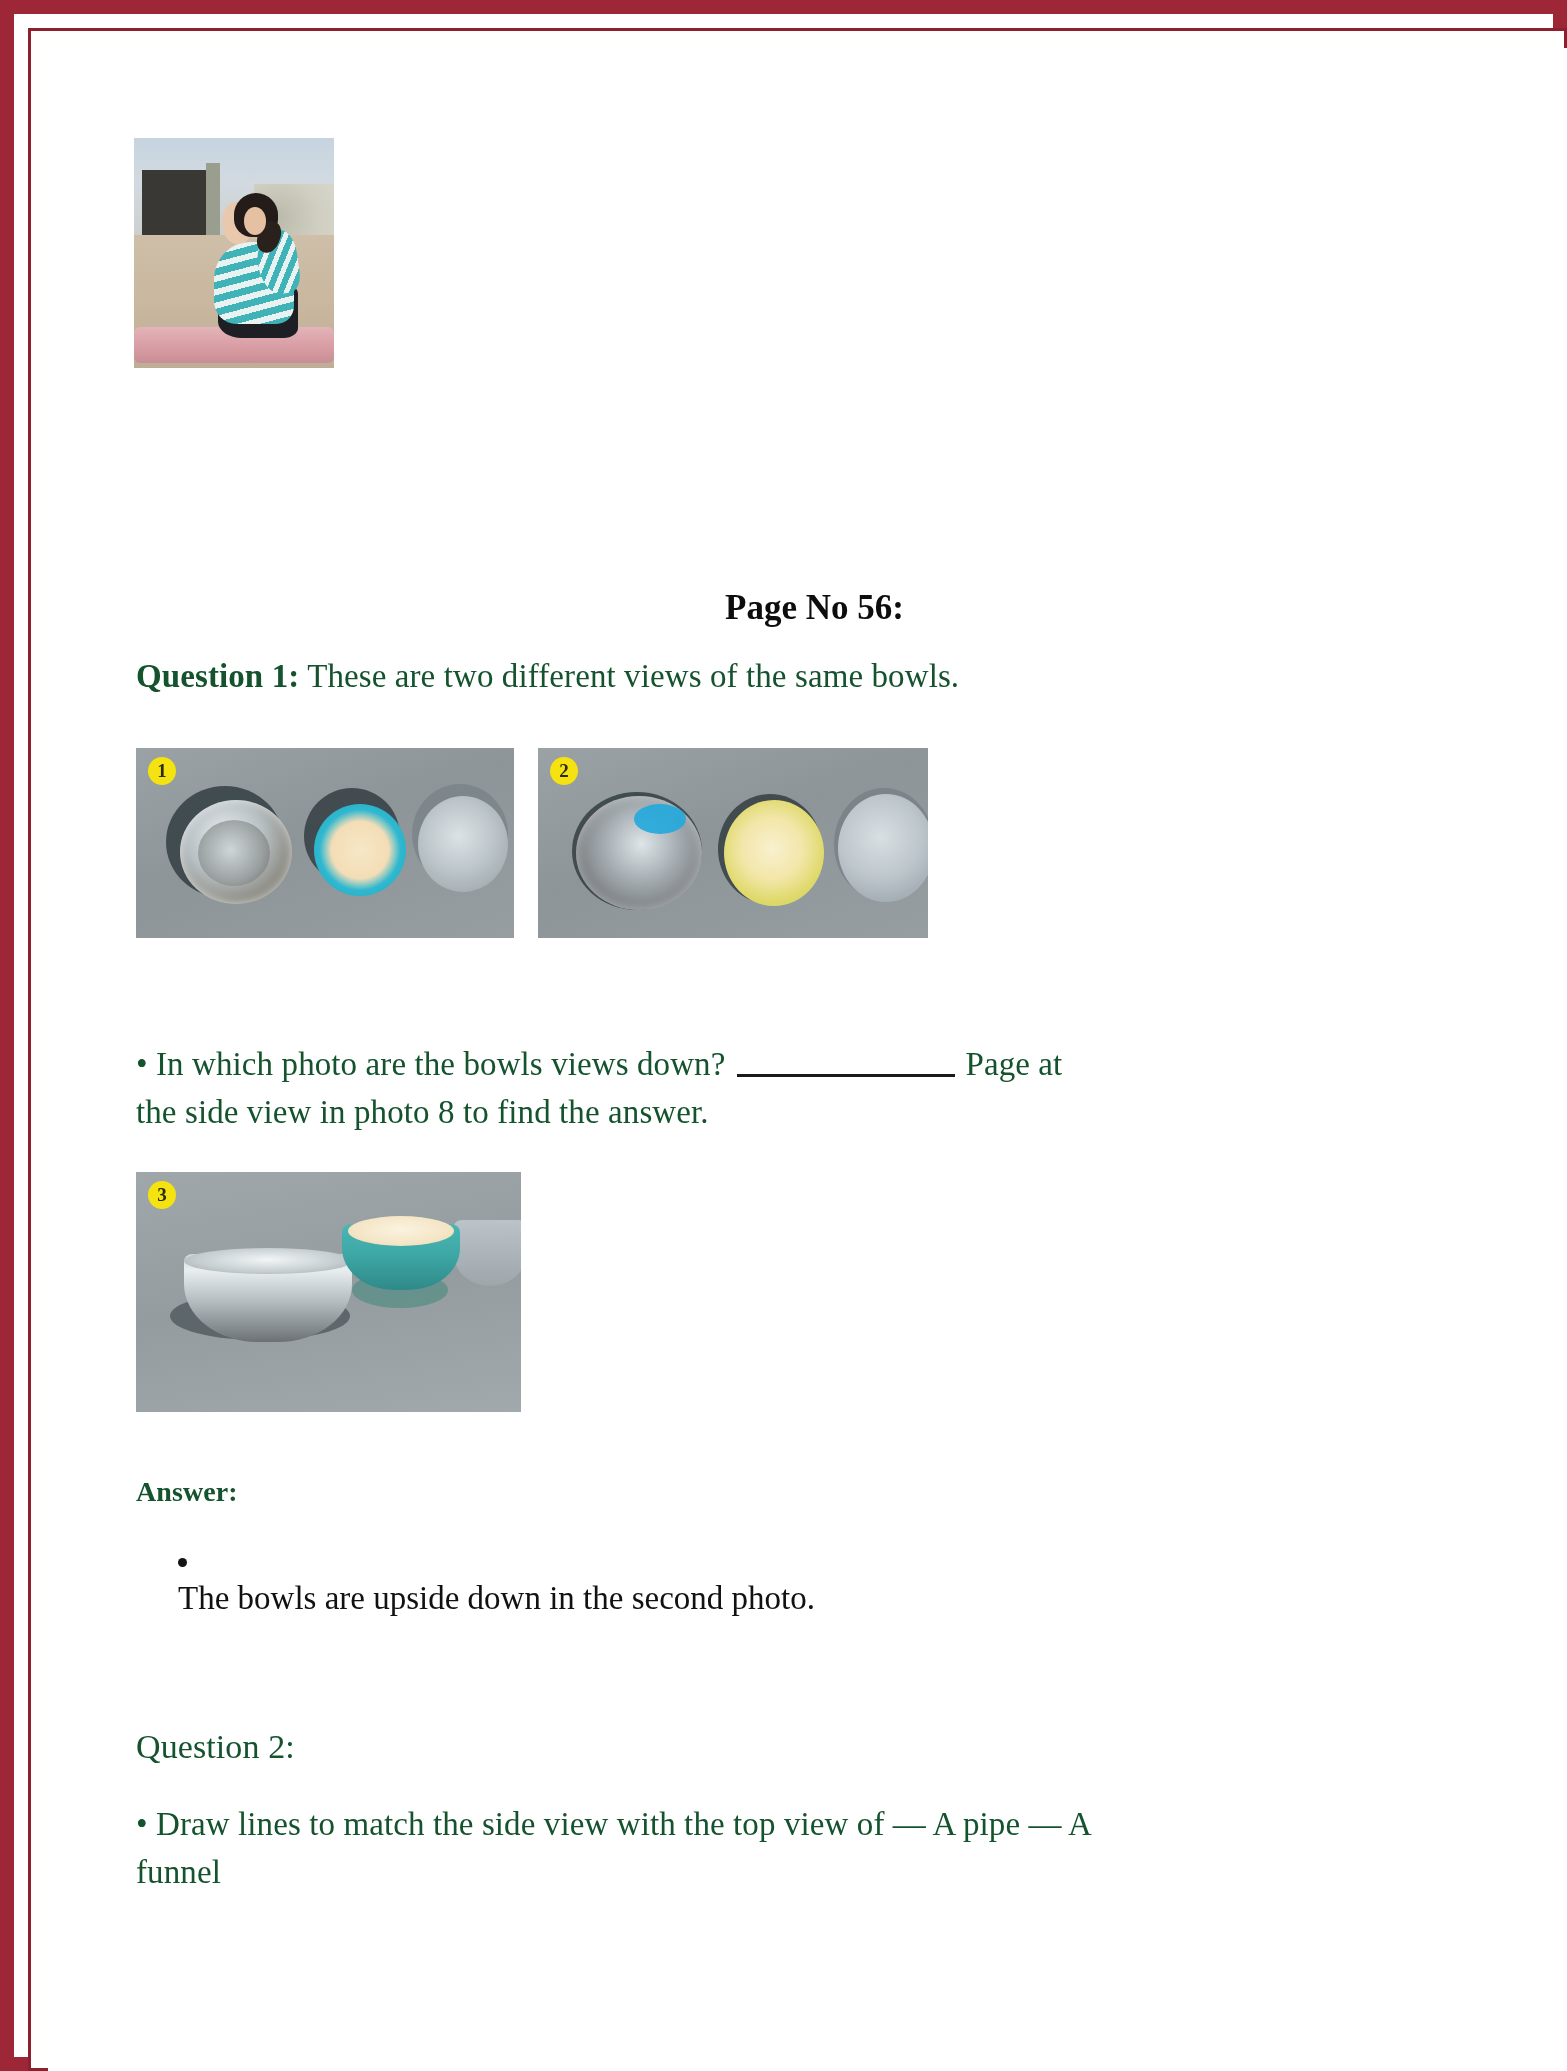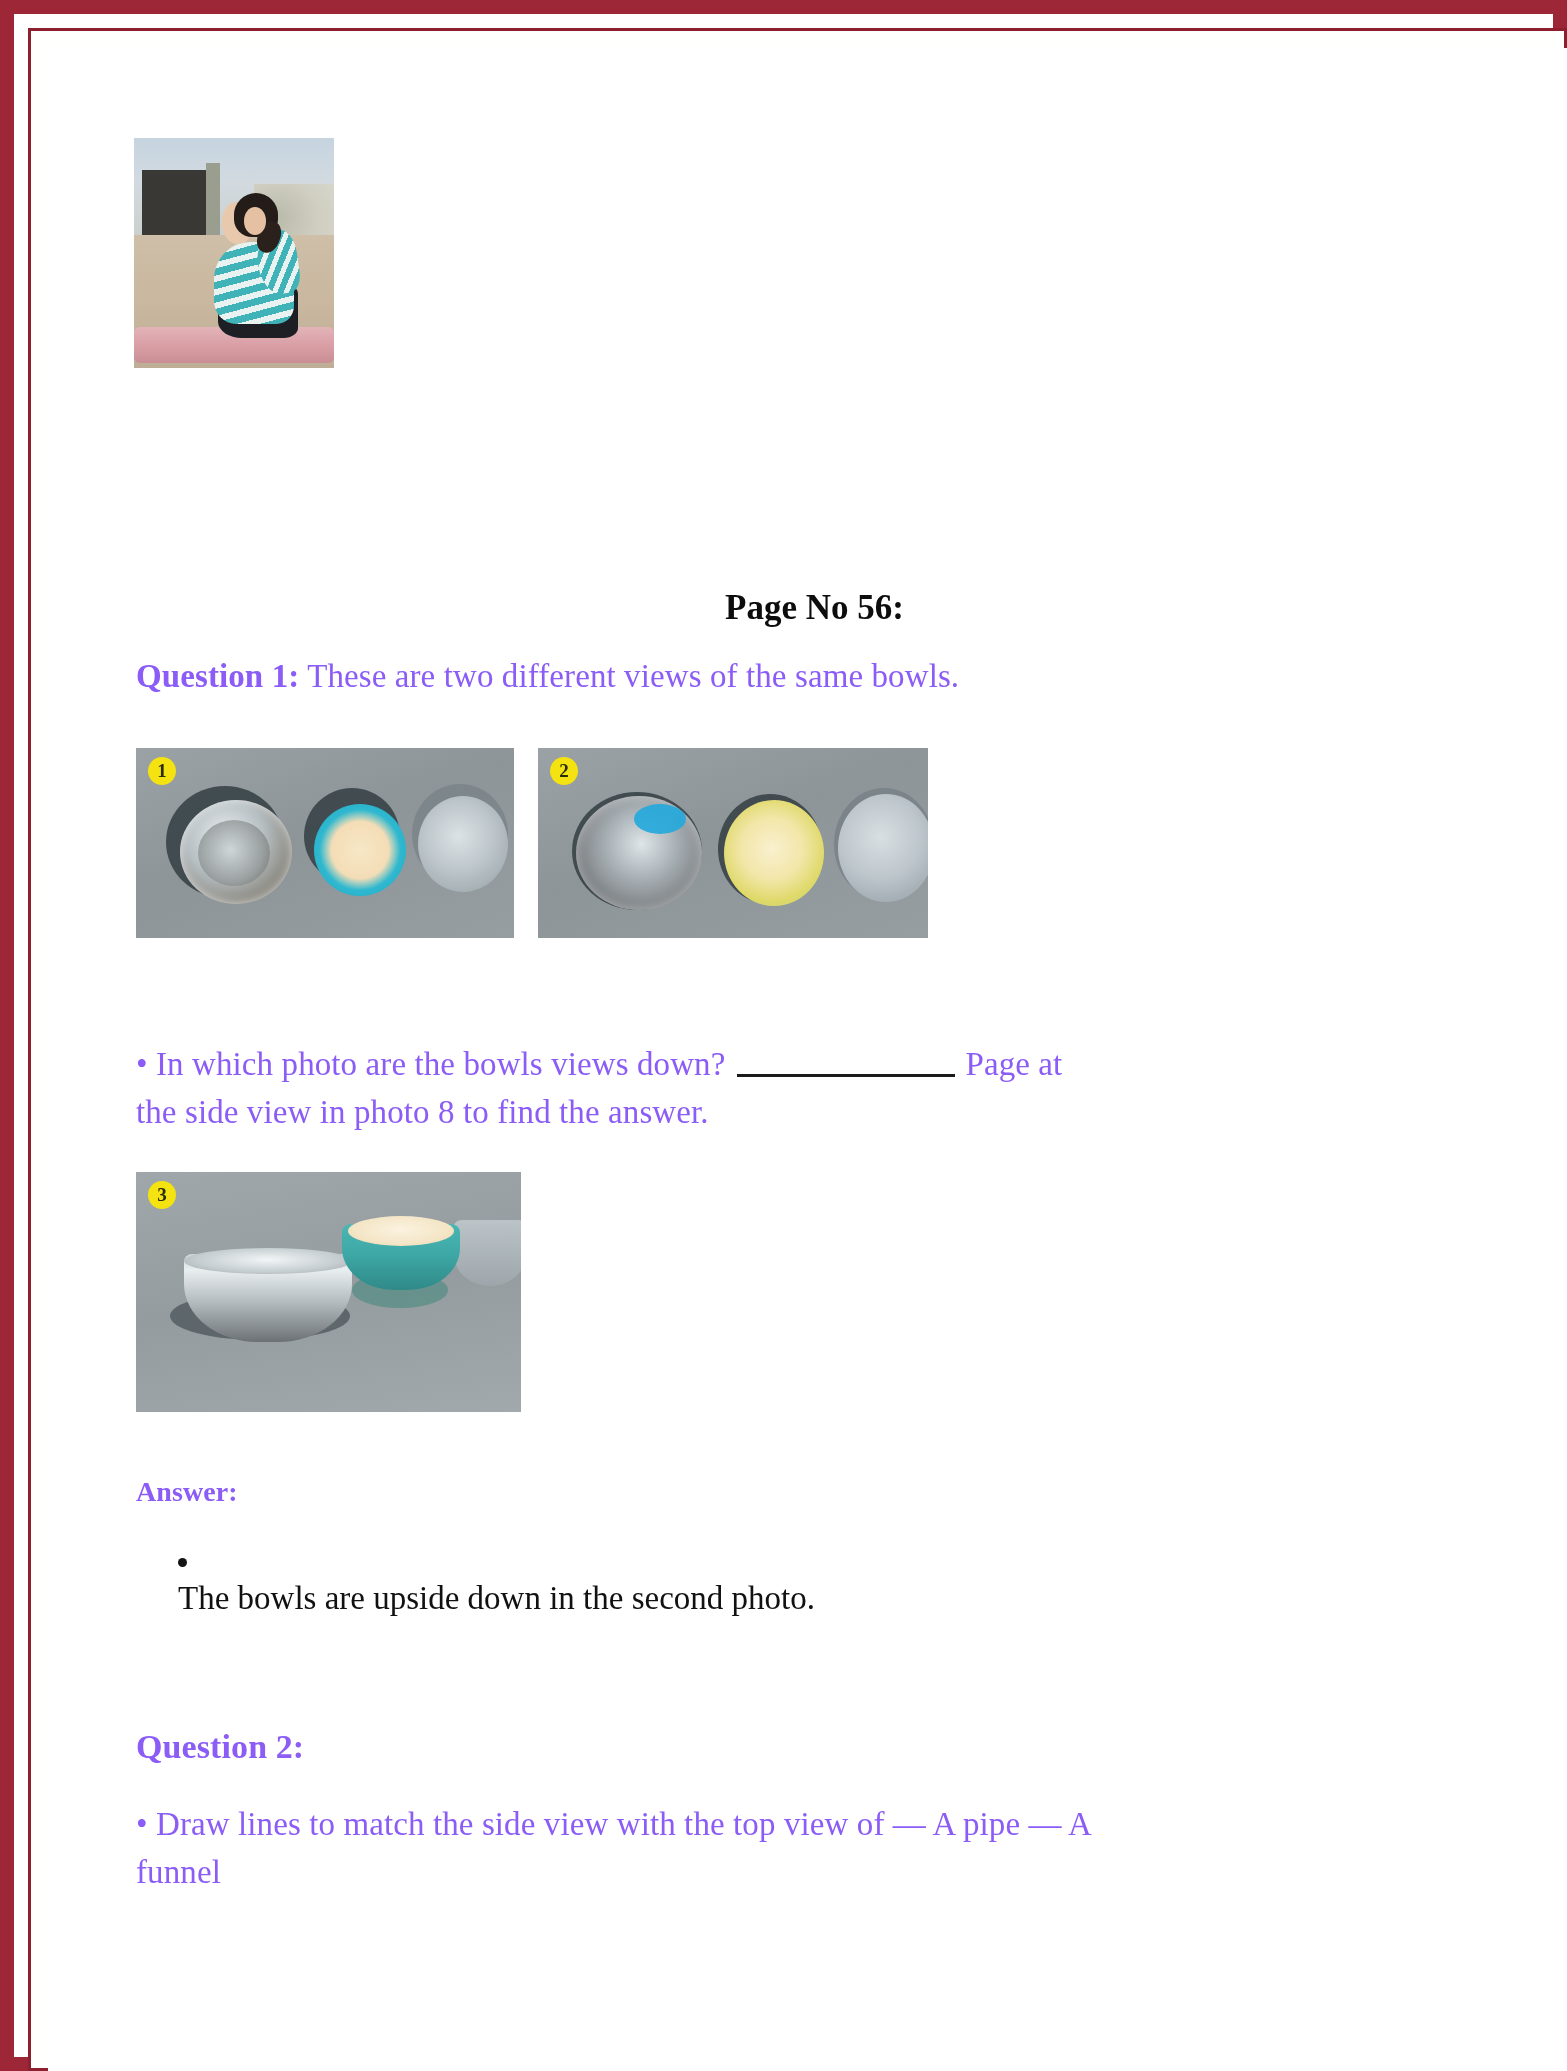--- a/index.html
+++ b/index.html
@@ -40,21 +40,21 @@
     height: 2037px;
     box-sizing: border-box;
     background: #ffffff;
     padding: 0;
   }
 
   
   .para {
     position: absolute;
     font-family: "Liberation Serif", serif;
-    color: #8b5cf6;
+    color: #14532d;
     font-size: 33px;
     line-height: 48px;
     letter-spacing: 0.1px;
   }
 
   
   .photo-yoga {
     position: absolute;
     left: 86px;
     top: 90px;
@@ -339,21 +339,21 @@
   .answer-bullet-text {
     font-family: "Liberation Serif", serif;
     font-size: 33px;
     line-height: 46px;
     color: #111;
   }
 
   .q2-heading {
     left: 88px;
     top: 1675px;
-    font-weight: bold;
+    font-weight: normal;
     font-size: 34px;
   }
   .q2-body {
     left: 88px;
     top: 1752px;
     width: 1310px;
   }
 </style>
 </head>
 <body>

